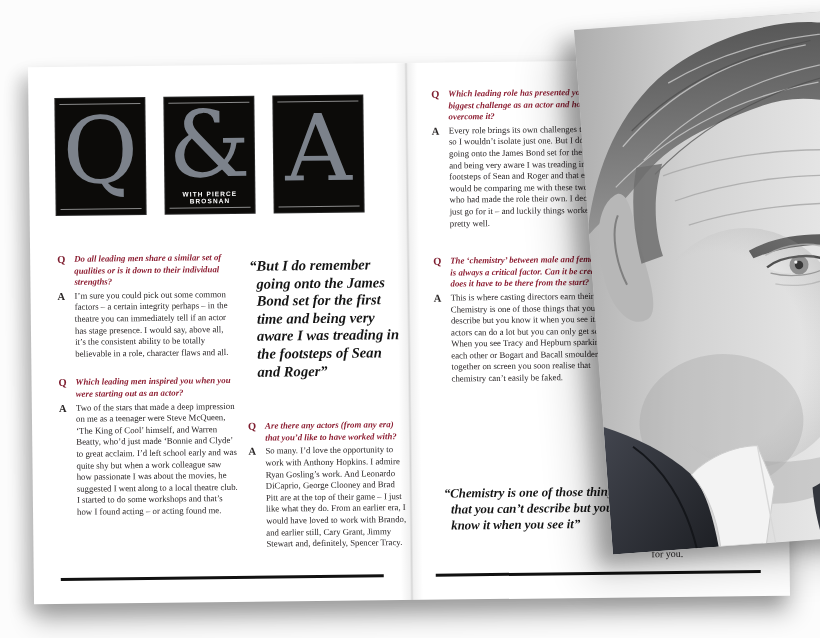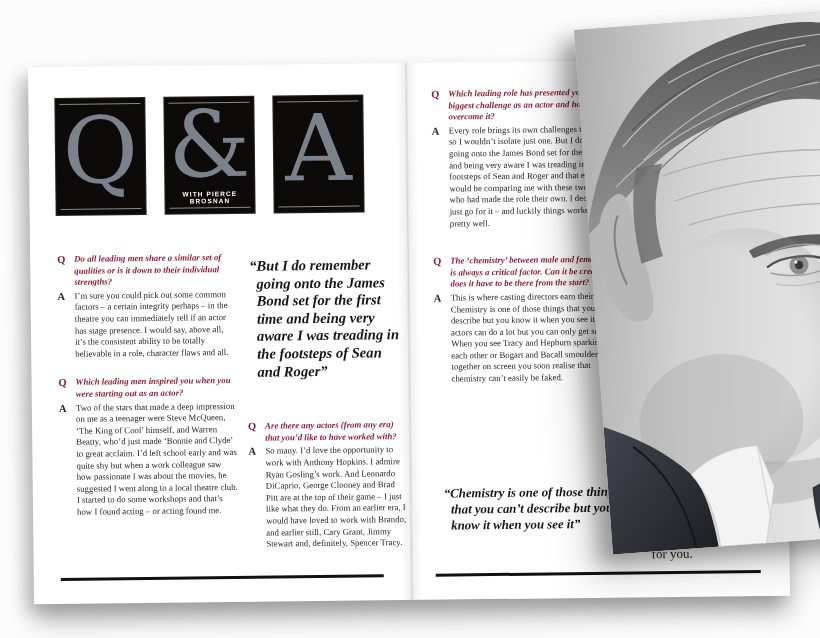--- a/index.html
+++ b/index.html
@@ -75,21 +75,21 @@
 
   .rule { position:absolute; height:3px; background:#111111; }
   .rule-left  { left:27px; width:323px; top:511px; }
   .rule-right { left:24px; width:325px; top:511px; }
 
   .rcol { position:absolute; left:25px; top:26px; width:192px; }
   .rcol .qa2nd { margin-top:24px; }
 
   .fragment {
     position:absolute; left:240px; top:488px; width:90px;
-    font-size:13px; line-height:11.6px; color:#231f20;
+    font-size:10px; line-height:11.6px; color:#231f20;
   }
 
   
   .photo {
     position:absolute; left:574px; top:30px; width:288px; height:526px;
     transform:rotate(-4.25deg); transform-origin:0 0;
     z-index:40; background:#c9c9c9;
     box-shadow:-14px 10px 20px rgba(0,0,0,.30), -26px 24px 40px rgba(0,0,0,.16);
   }
   .photo svg { display:block; width:100%; height:100%; }

